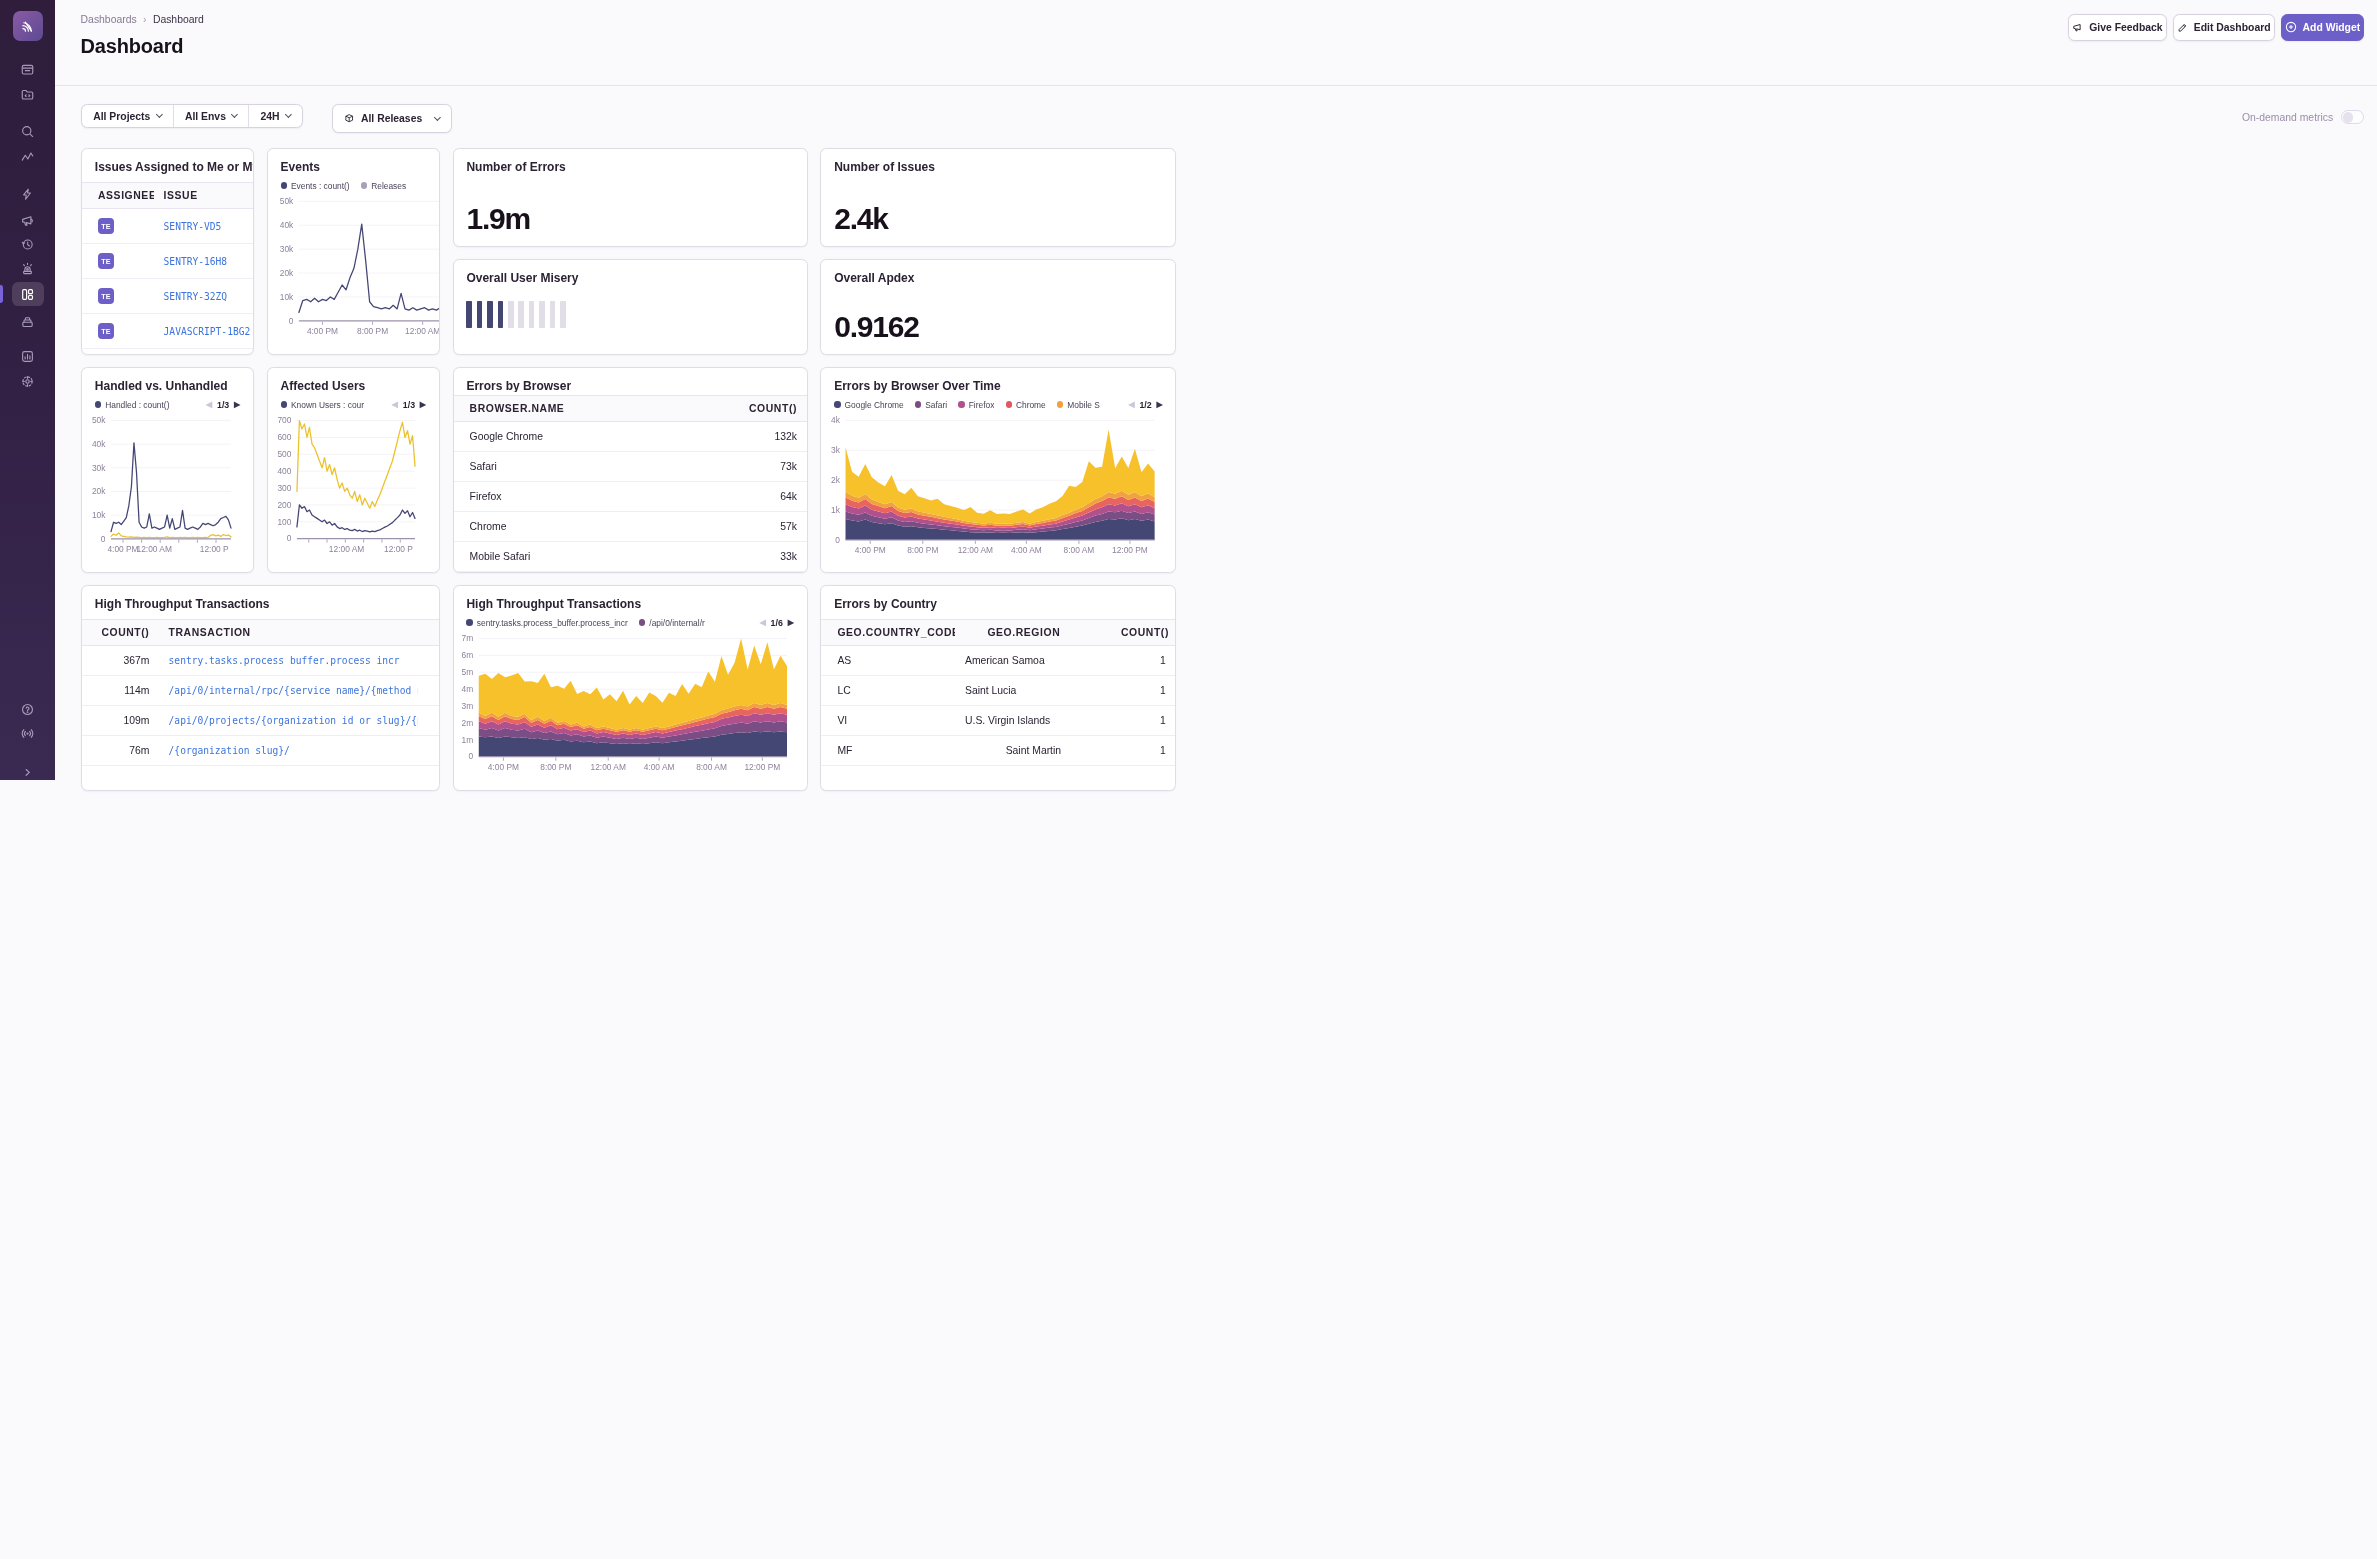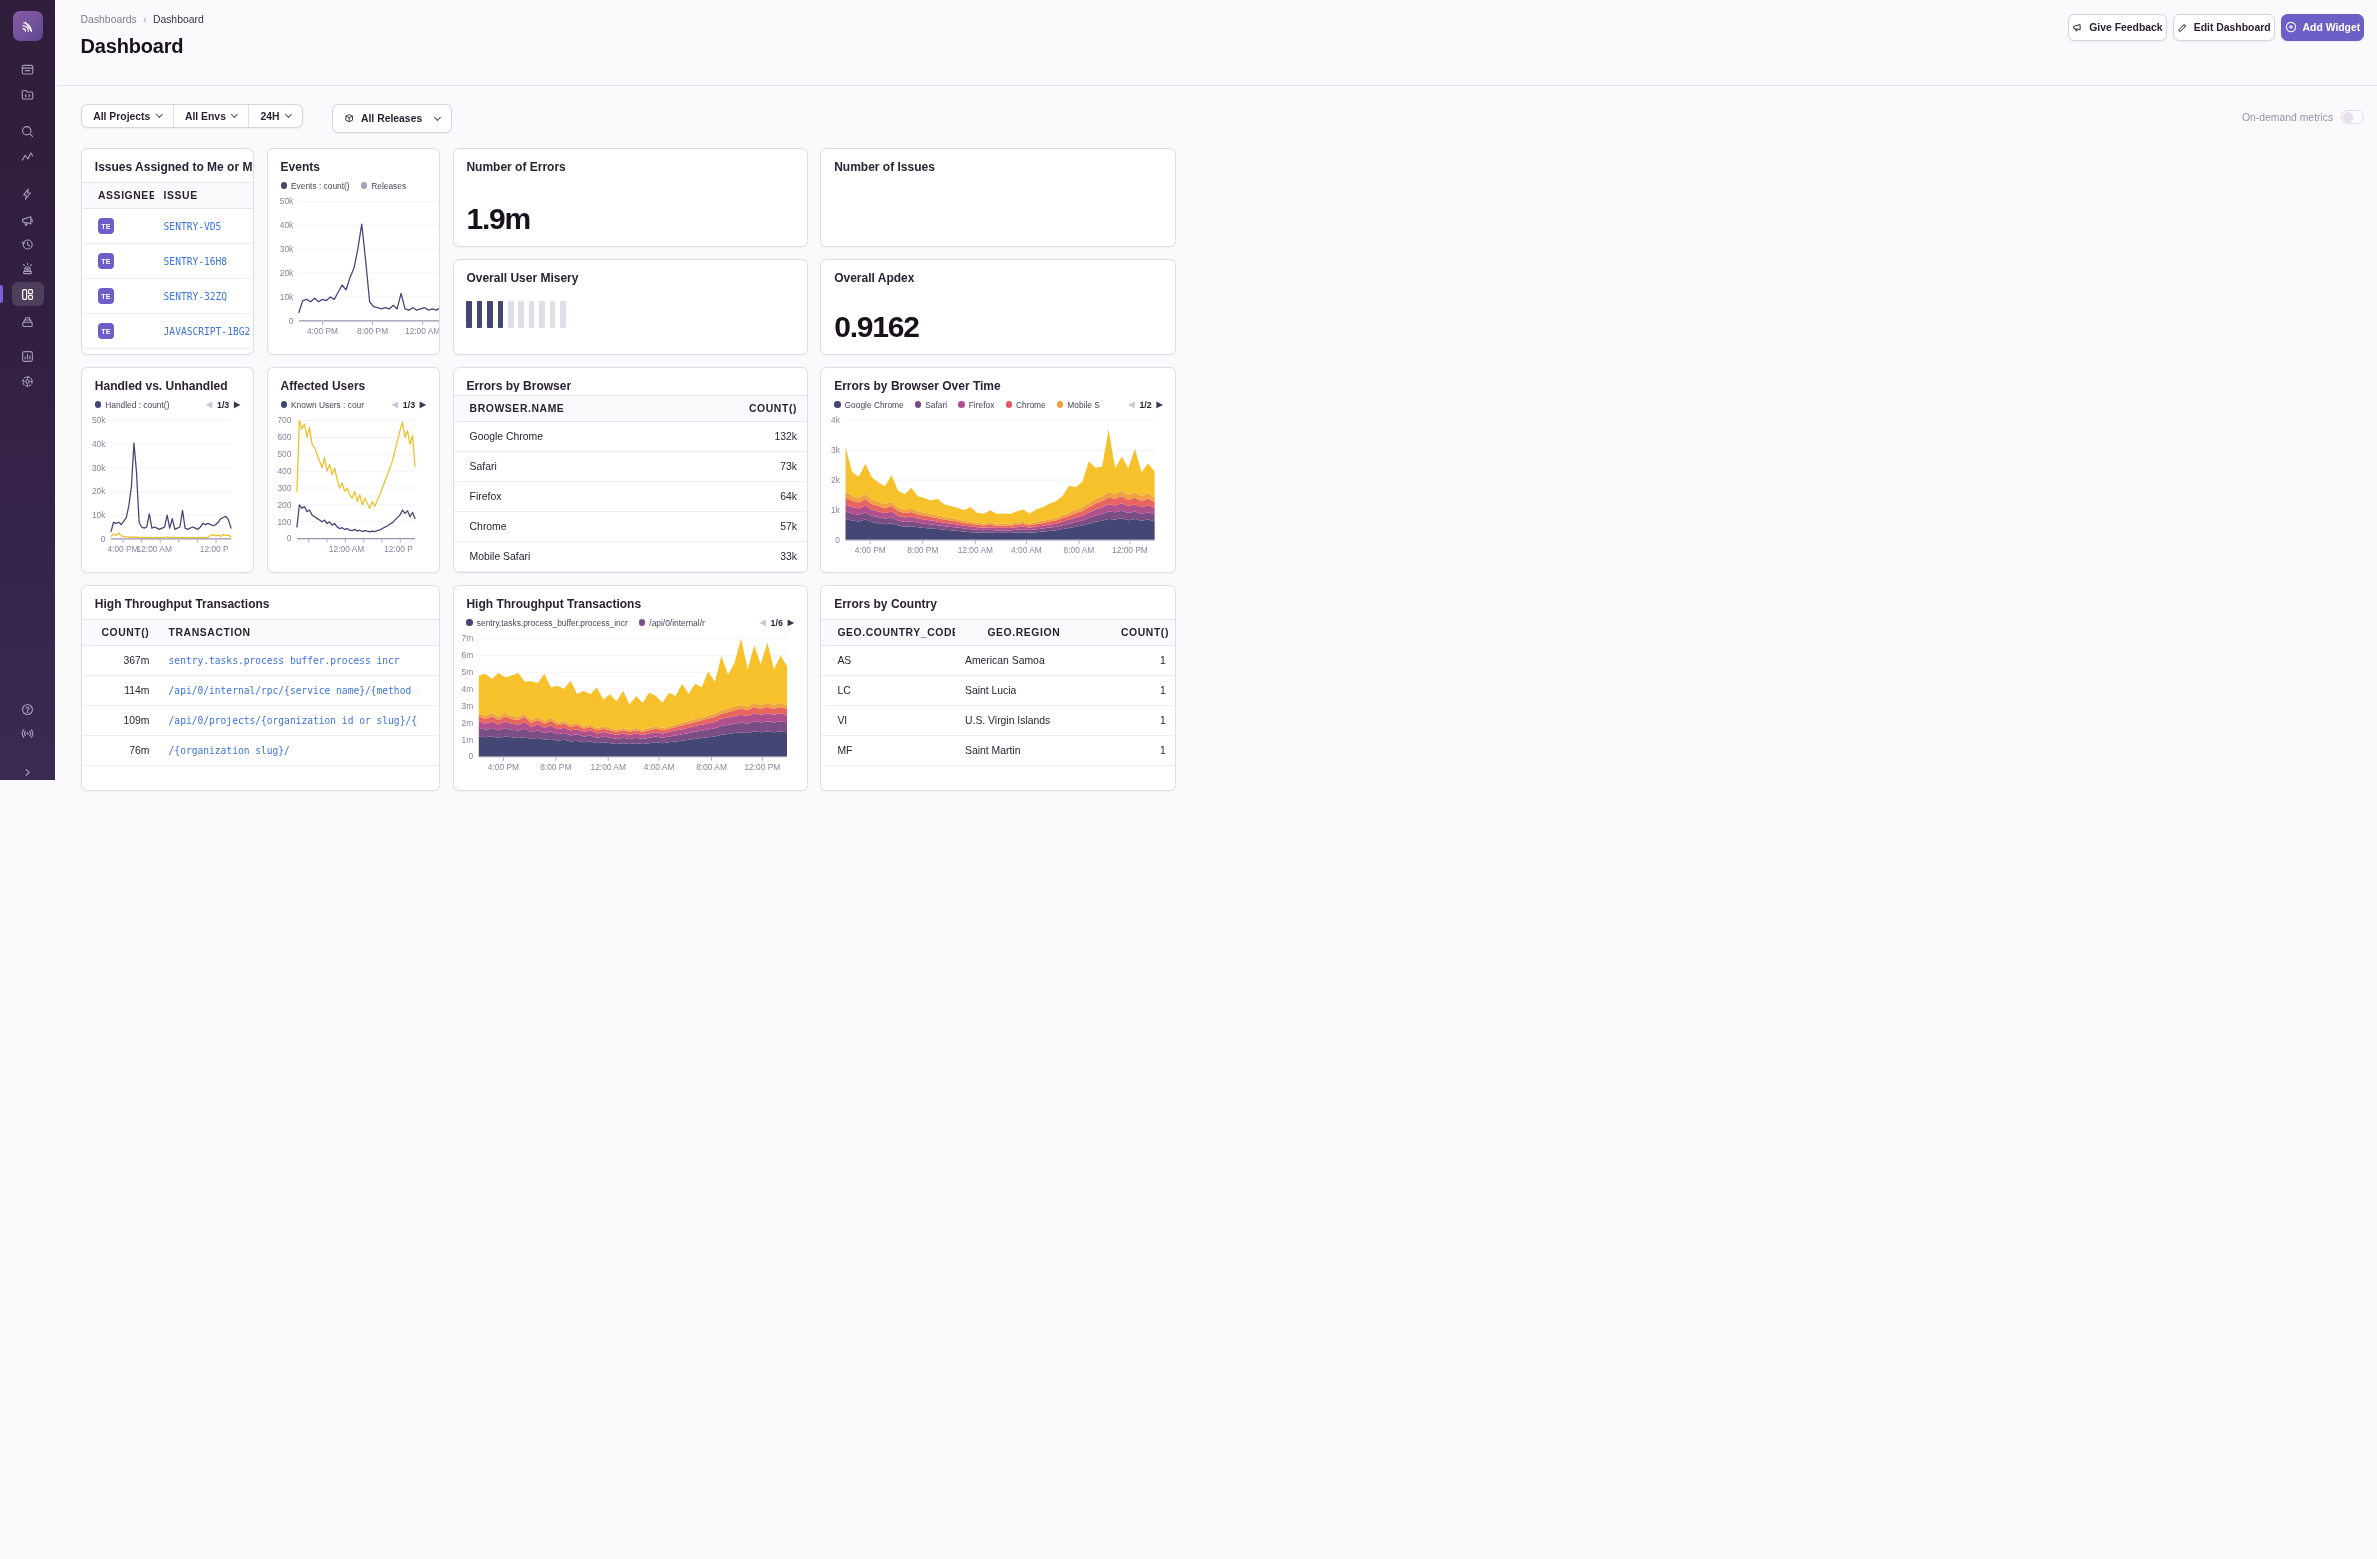--- a/index.html
+++ b/index.html
@@ -259,20 +259,21 @@
 </div>
 
 <div class="board">
 
   <div class="card">
     <div class="card-title">Number of Errors</div>
     <div class="kpi-value">1.9m</div>
   </div>
   <div class="card">
     <div class="card-title">Number of Issues</div>
+    <div class="kpi-value">2.4k</div>
   </div>
 
   <div class="card span2r">
     <div class="card-title">Issues Assigned to Me or My Teams</div>
     <div class="tbl tbl-assigned">
         <div class="trow thead">
           <div class="tcell" style="flex: 0 0 72px;">ASSIGNEE</div>
           <div class="tcell" style="flex: 0 0 134px;">ISSUE</div>
         </div>
         <div class="trow ">
@@ -633,19 +634,19 @@
           <div class="tcell" style="flex: 1 1 0px;">Saint Lucia</div>
           <div class="tcell num" style="flex: 0 0 64px;">1</div>
         </div>
         <div class="trow ">
           <div class="tcell" style="flex: 0 0 134px;">VI</div>
           <div class="tcell" style="flex: 1 1 0px;">U.S. Virgin Islands</div>
           <div class="tcell num" style="flex: 0 0 64px;">1</div>
         </div>
         <div class="trow ">
           <div class="tcell" style="flex: 0 0 134px;">MF</div>
-          <div class="tcell" style="flex: 1 1 0px;">Saint Martin</div>
+          <div class="tcell" style="flex: 1 1 0px; text-align: center;">Saint Martin</div>
           <div class="tcell num" style="flex: 0 0 64px;">1</div>
         </div>
       </div>
   </div>
 </div>
 
 
 </body></html>

